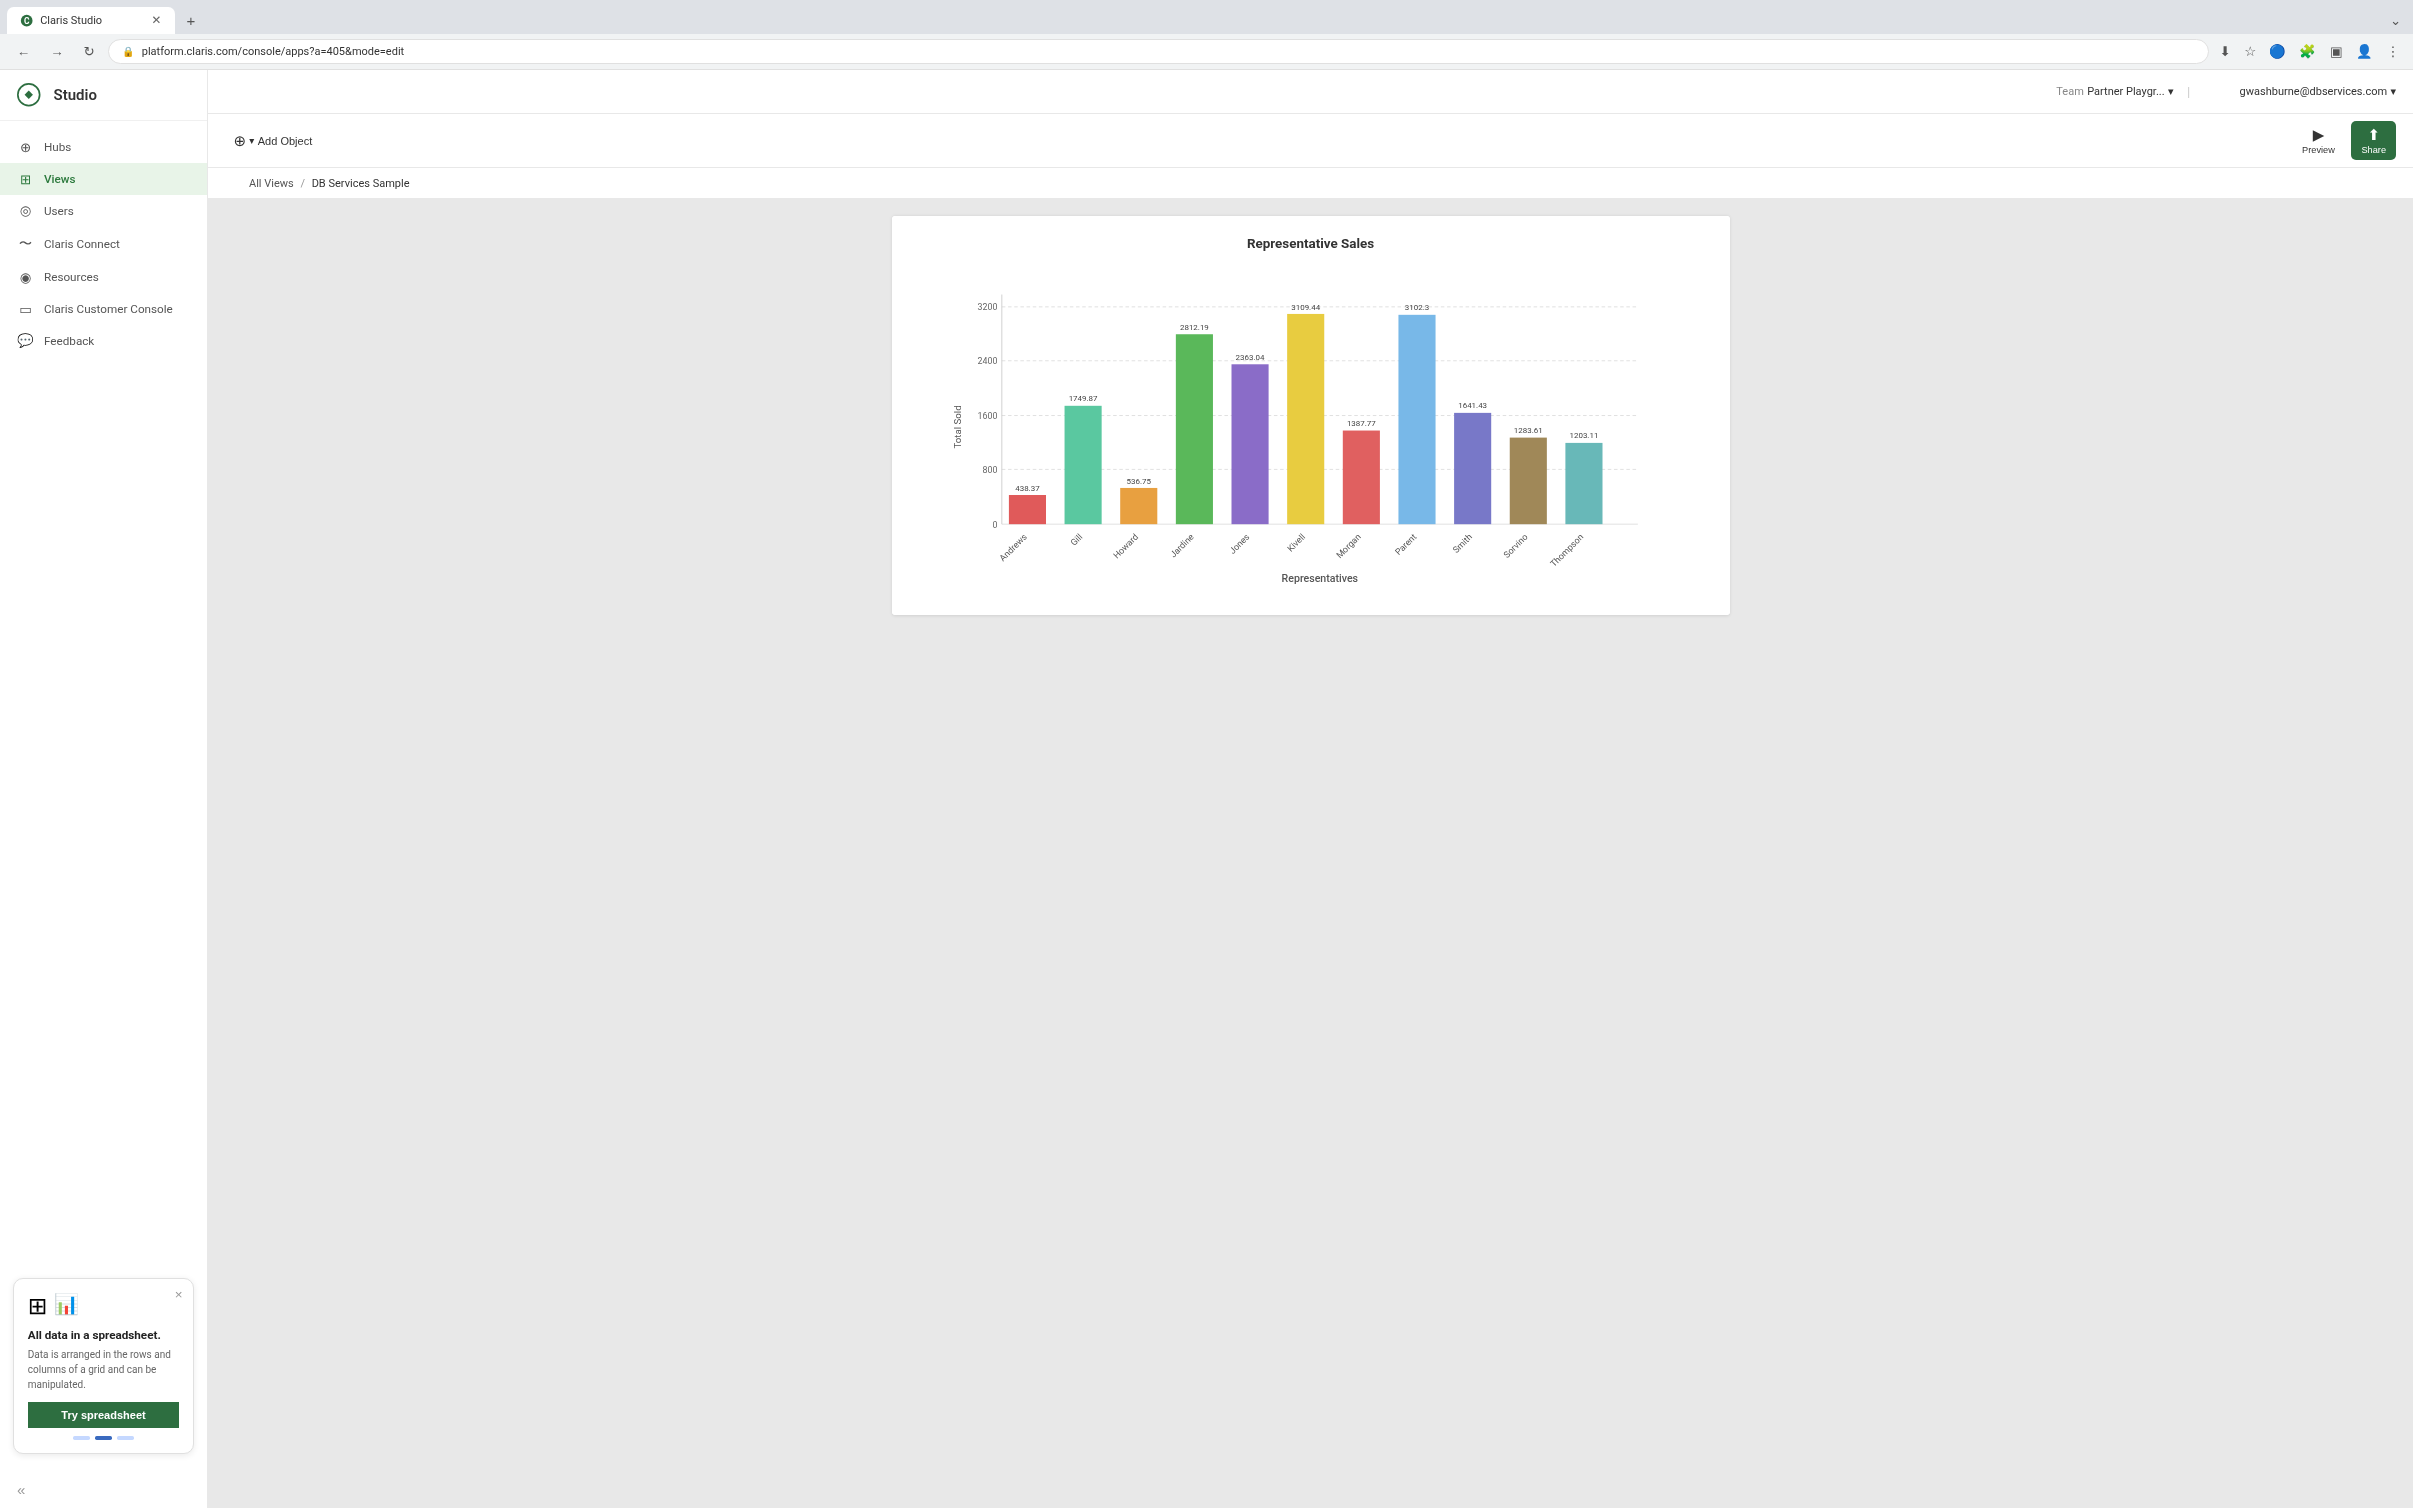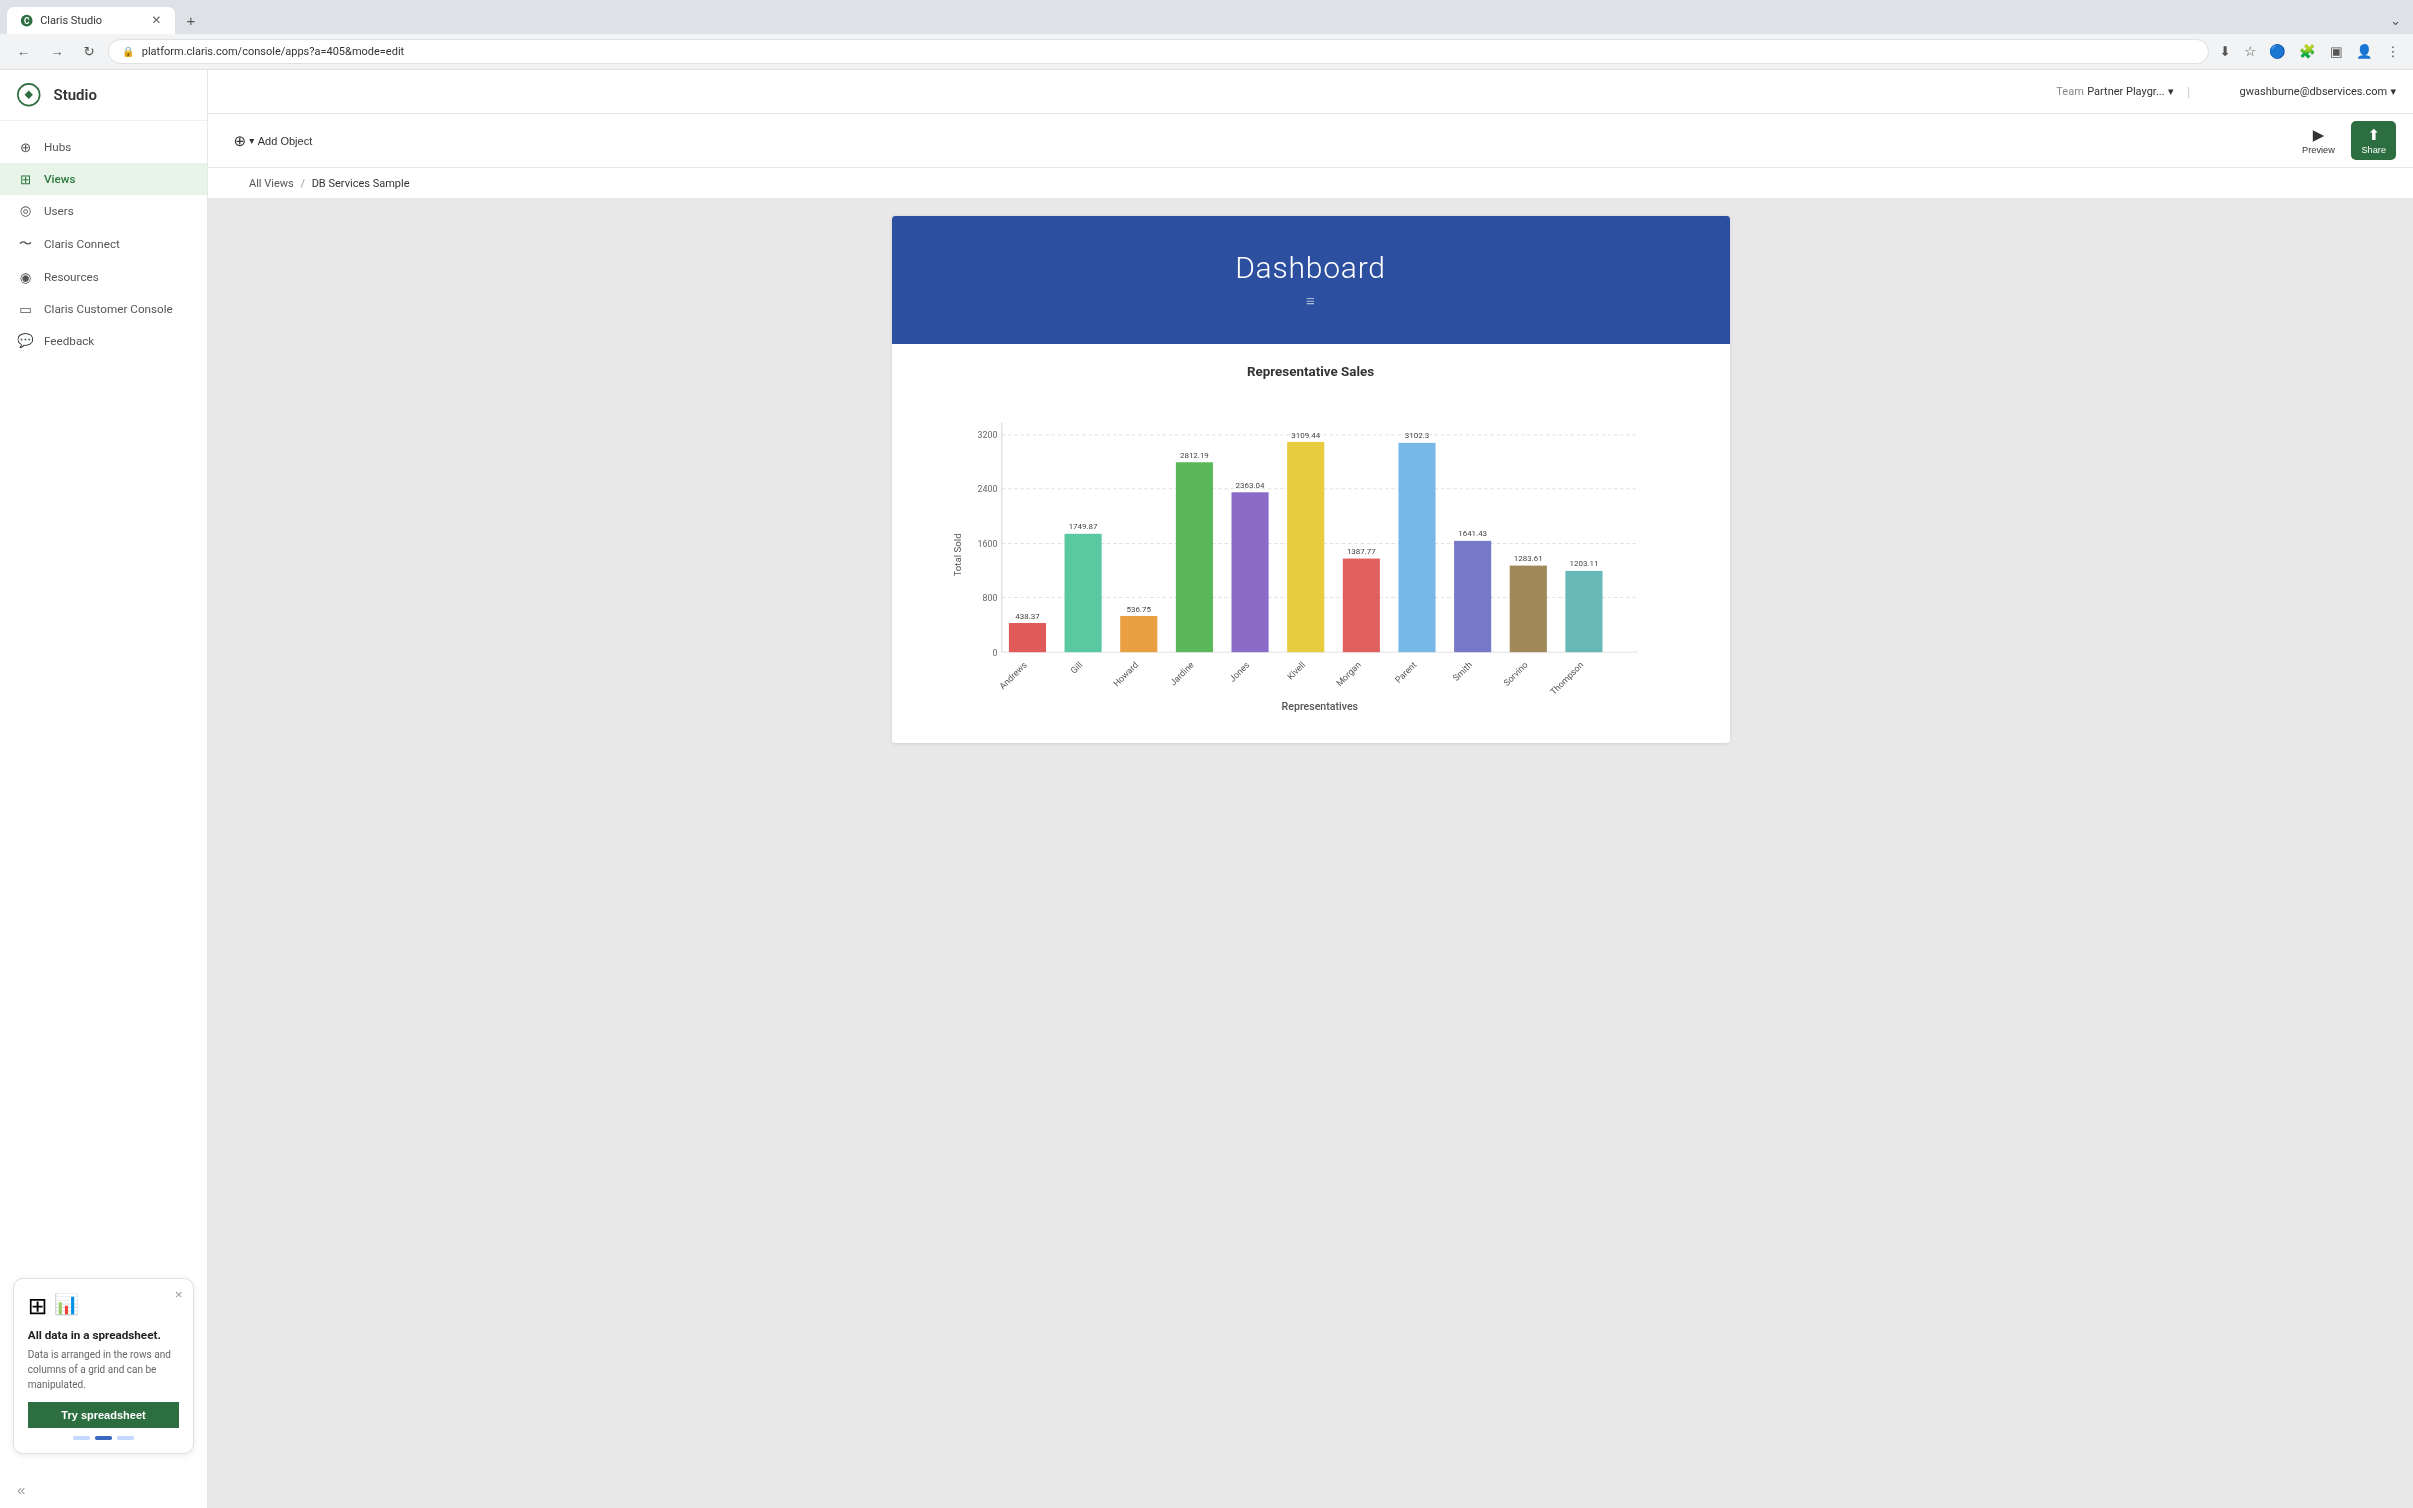--- a/index.html
+++ b/index.html
@@ -226,24 +226,20 @@
 
     <div class="breadcrumb">
       <span class="breadcrumb-link">All Views</span>
       <span class="breadcrumb-sep">/</span>
       <span class="breadcrumb-current">DB Services Sample</span>
     </div>
 
     <div class="canvas">
       <div class="dashboard-card">
 
-        <div class="dashboard-header">
-          <div class="dashboard-title">Dashboard</div>
-          <div class="dashboard-handle">≡</div>
-        </div>
 
         <div class="chart-container">
           <div class="chart-title">Representative Sales</div>
           <div class="chart-wrapper">
             <svg id="chart-svg" class="chart-svg-area" viewBox="0 0 820 360" preserveAspectRatio="xMidYMid meet">
 
               <text x="14" y="180" text-anchor="middle" transform="rotate(-90, 14, 180)" font-size="11" fill="#555">Total Sold</text>
 
               <line x1="60" y1="290" x2="780" y2="290" stroke="#ddd" stroke-width="1"></line>
               <line x1="60" y1="228" x2="780" y2="228" stroke="#ddd" stroke-width="1" stroke-dasharray="4,3"></line>

